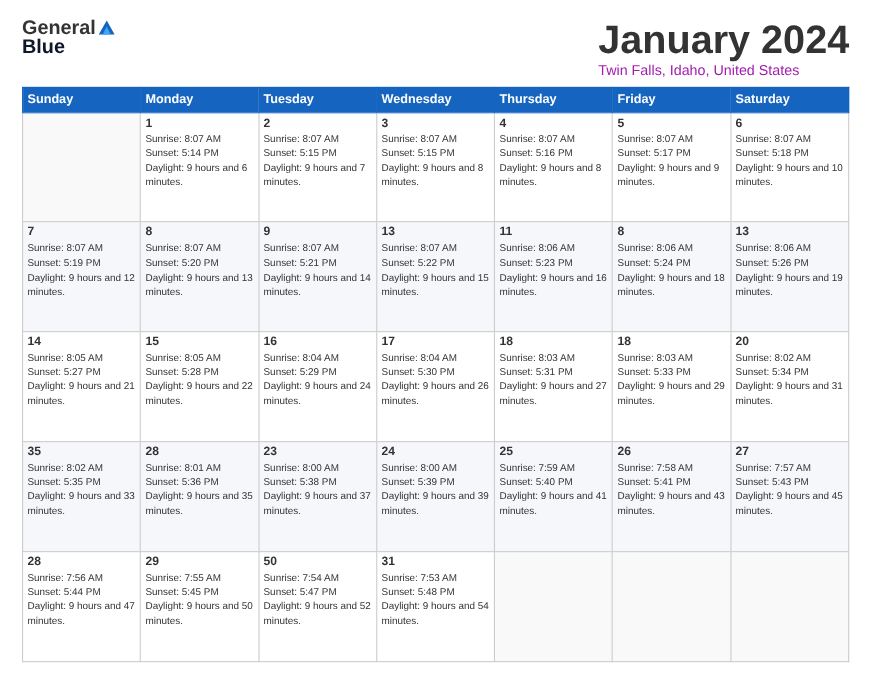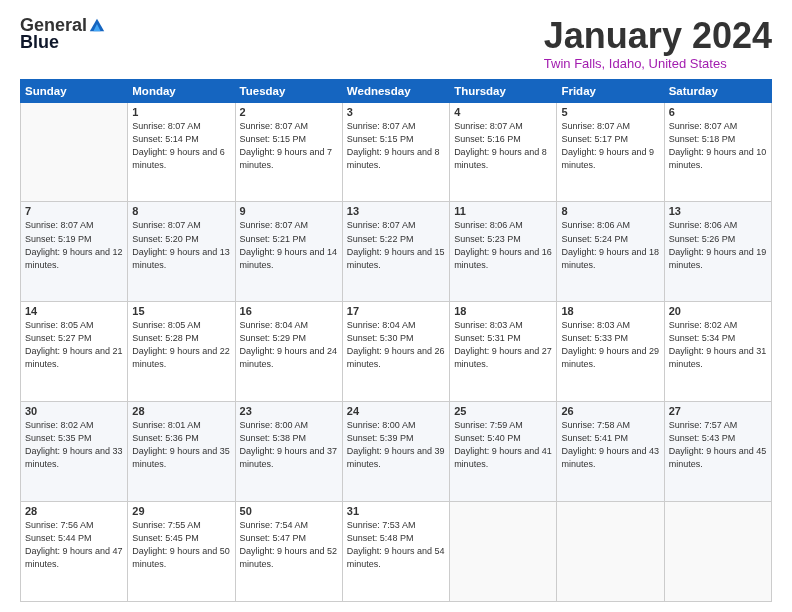--- a/index.html
+++ b/index.html
@@ -216,21 +216,21 @@
             <span class="day-num">18</span>
             <div class="day-info">Sunrise: 8:03 AM<br>Sunset: 5:33 PM<br>Daylight: 9 hours and 29 minutes.</div>
           </td>
           <td>
             <span class="day-num">20</span>
             <div class="day-info">Sunrise: 8:02 AM<br>Sunset: 5:34 PM<br>Daylight: 9 hours and 31 minutes.</div>
           </td>
         </tr>
         <tr>
           <td>
-            <span class="day-num">30</span>
+            <span class="day-num">35</span>
             <div class="day-info">Sunrise: 8:02 AM<br>Sunset: 5:35 PM<br>Daylight: 9 hours and 33 minutes.</div>
           </td>
           <td>
             <span class="day-num">28</span>
             <div class="day-info">Sunrise: 8:01 AM<br>Sunset: 5:36 PM<br>Daylight: 9 hours and 35 minutes.</div>
           </td>
           <td>
             <span class="day-num">23</span>
             <div class="day-info">Sunrise: 8:00 AM<br>Sunset: 5:38 PM<br>Daylight: 9 hours and 37 minutes.</div>
           </td>

